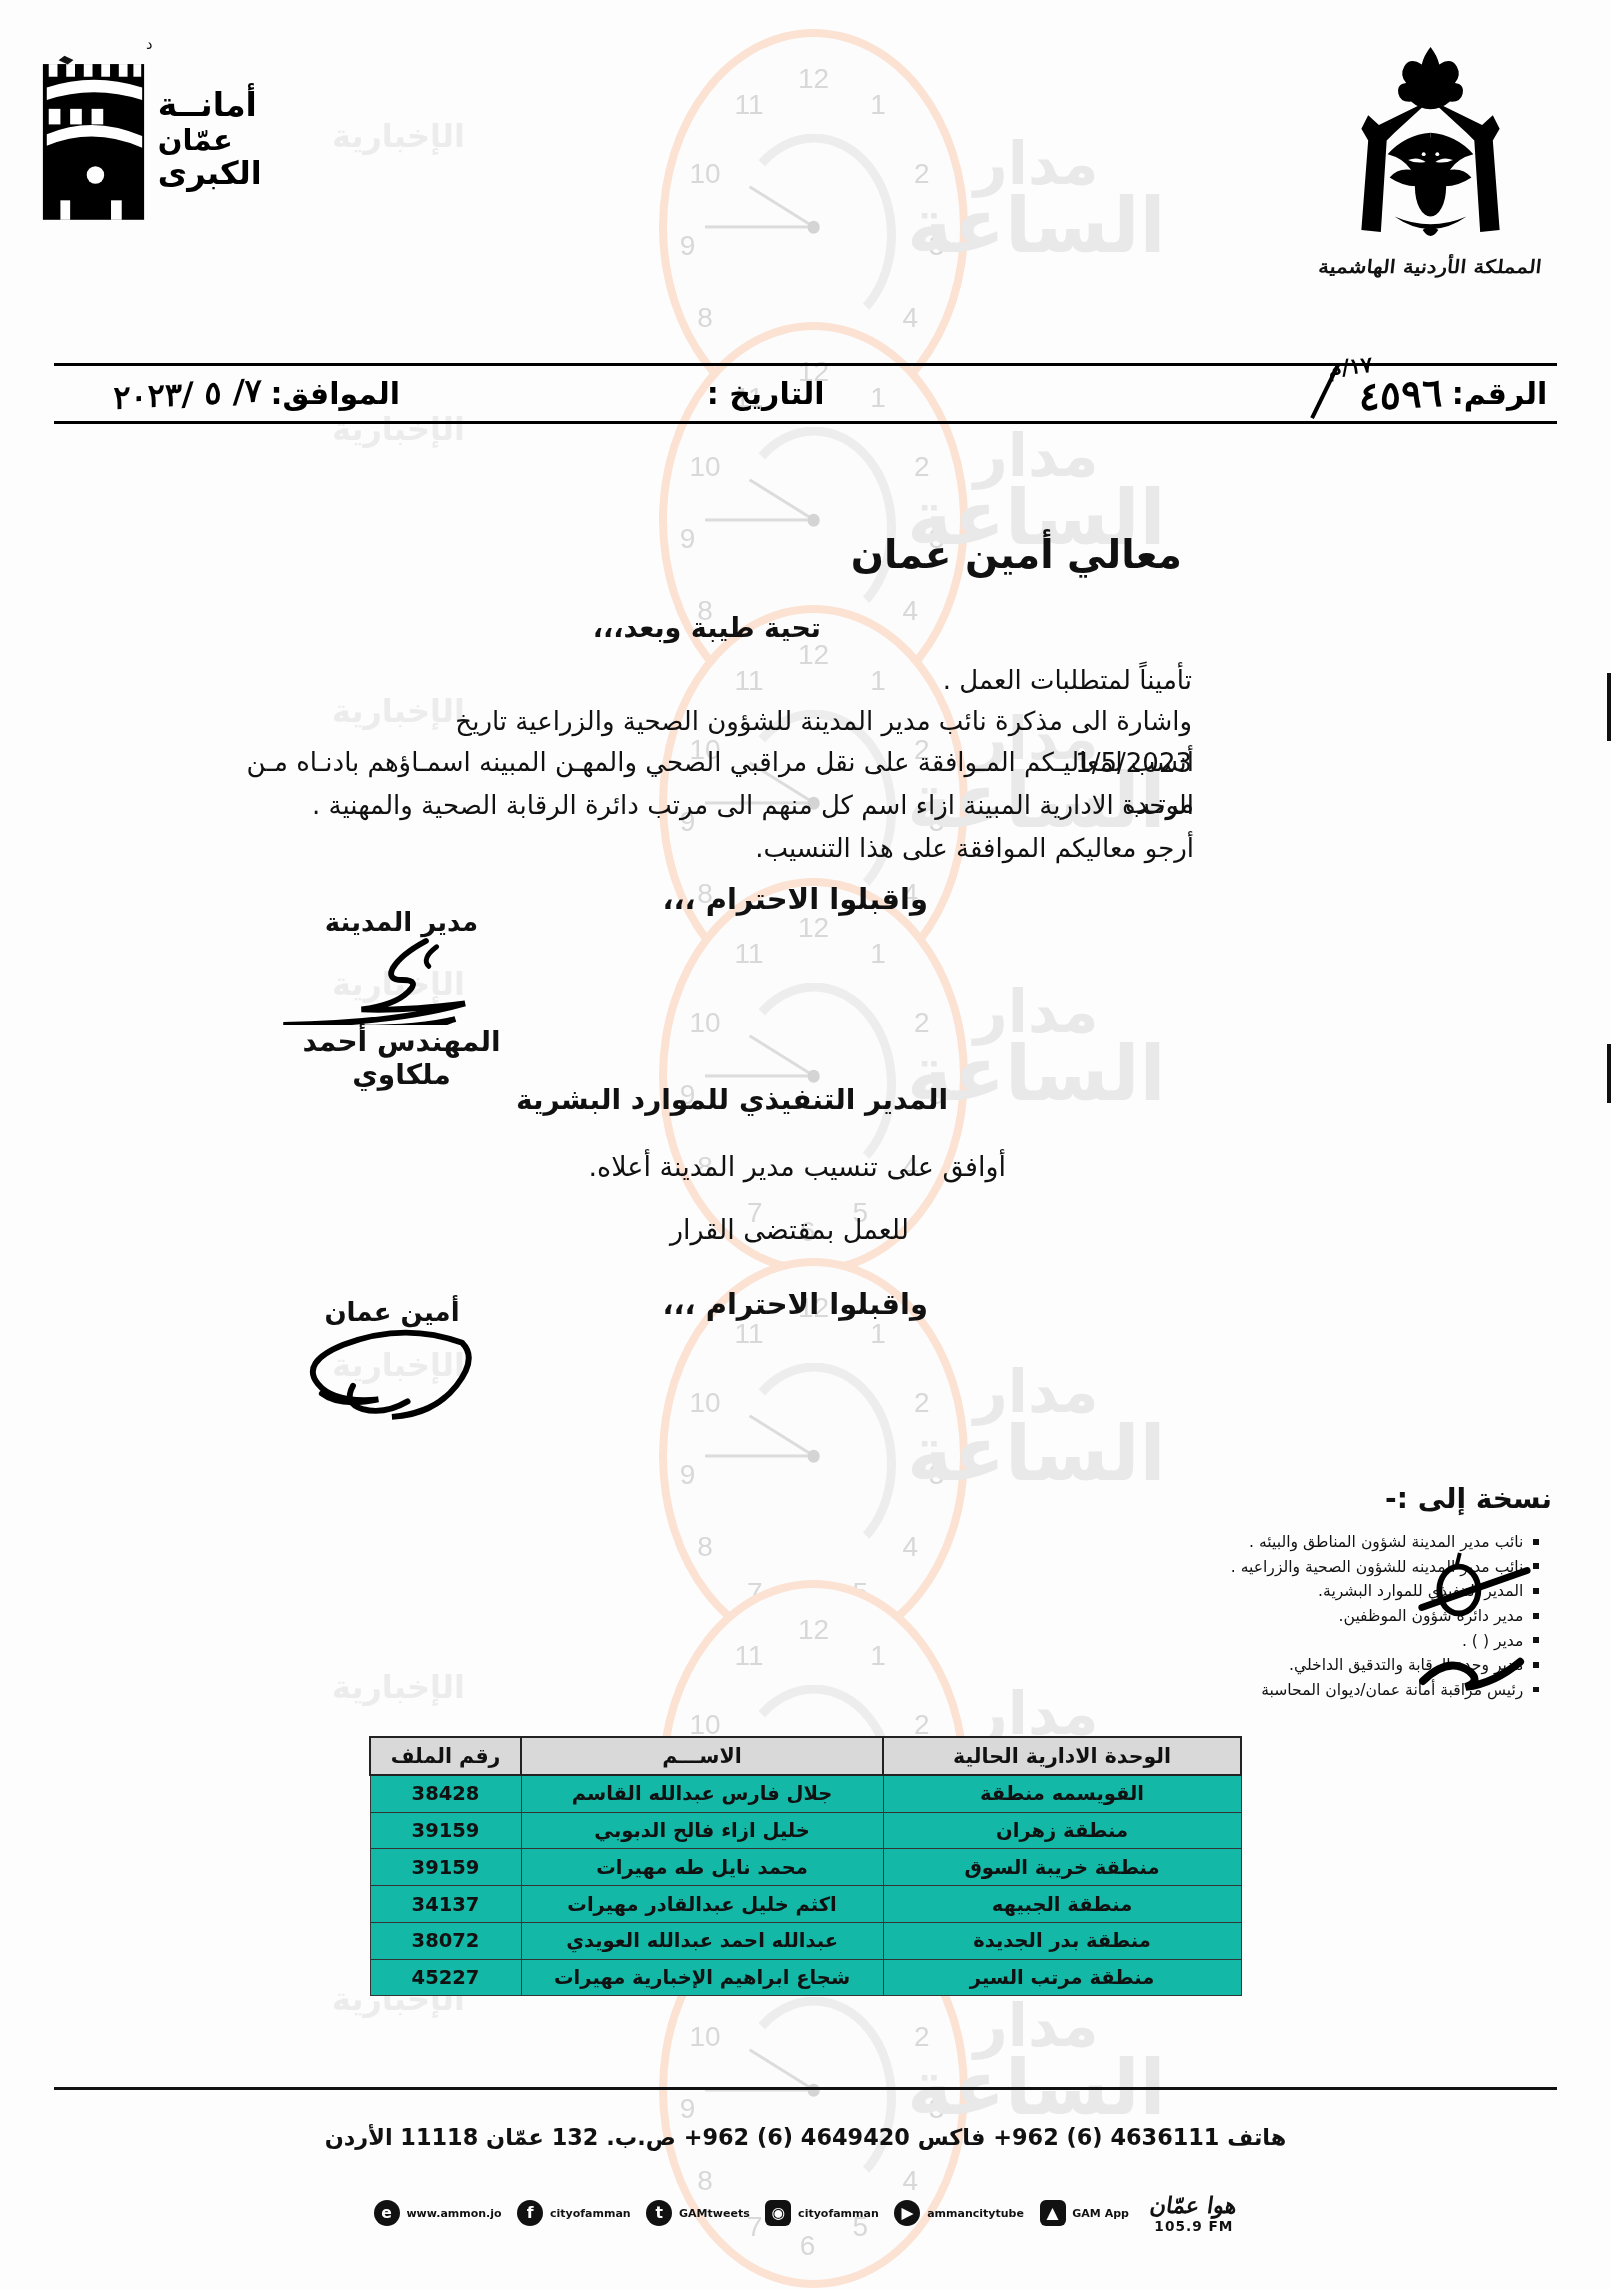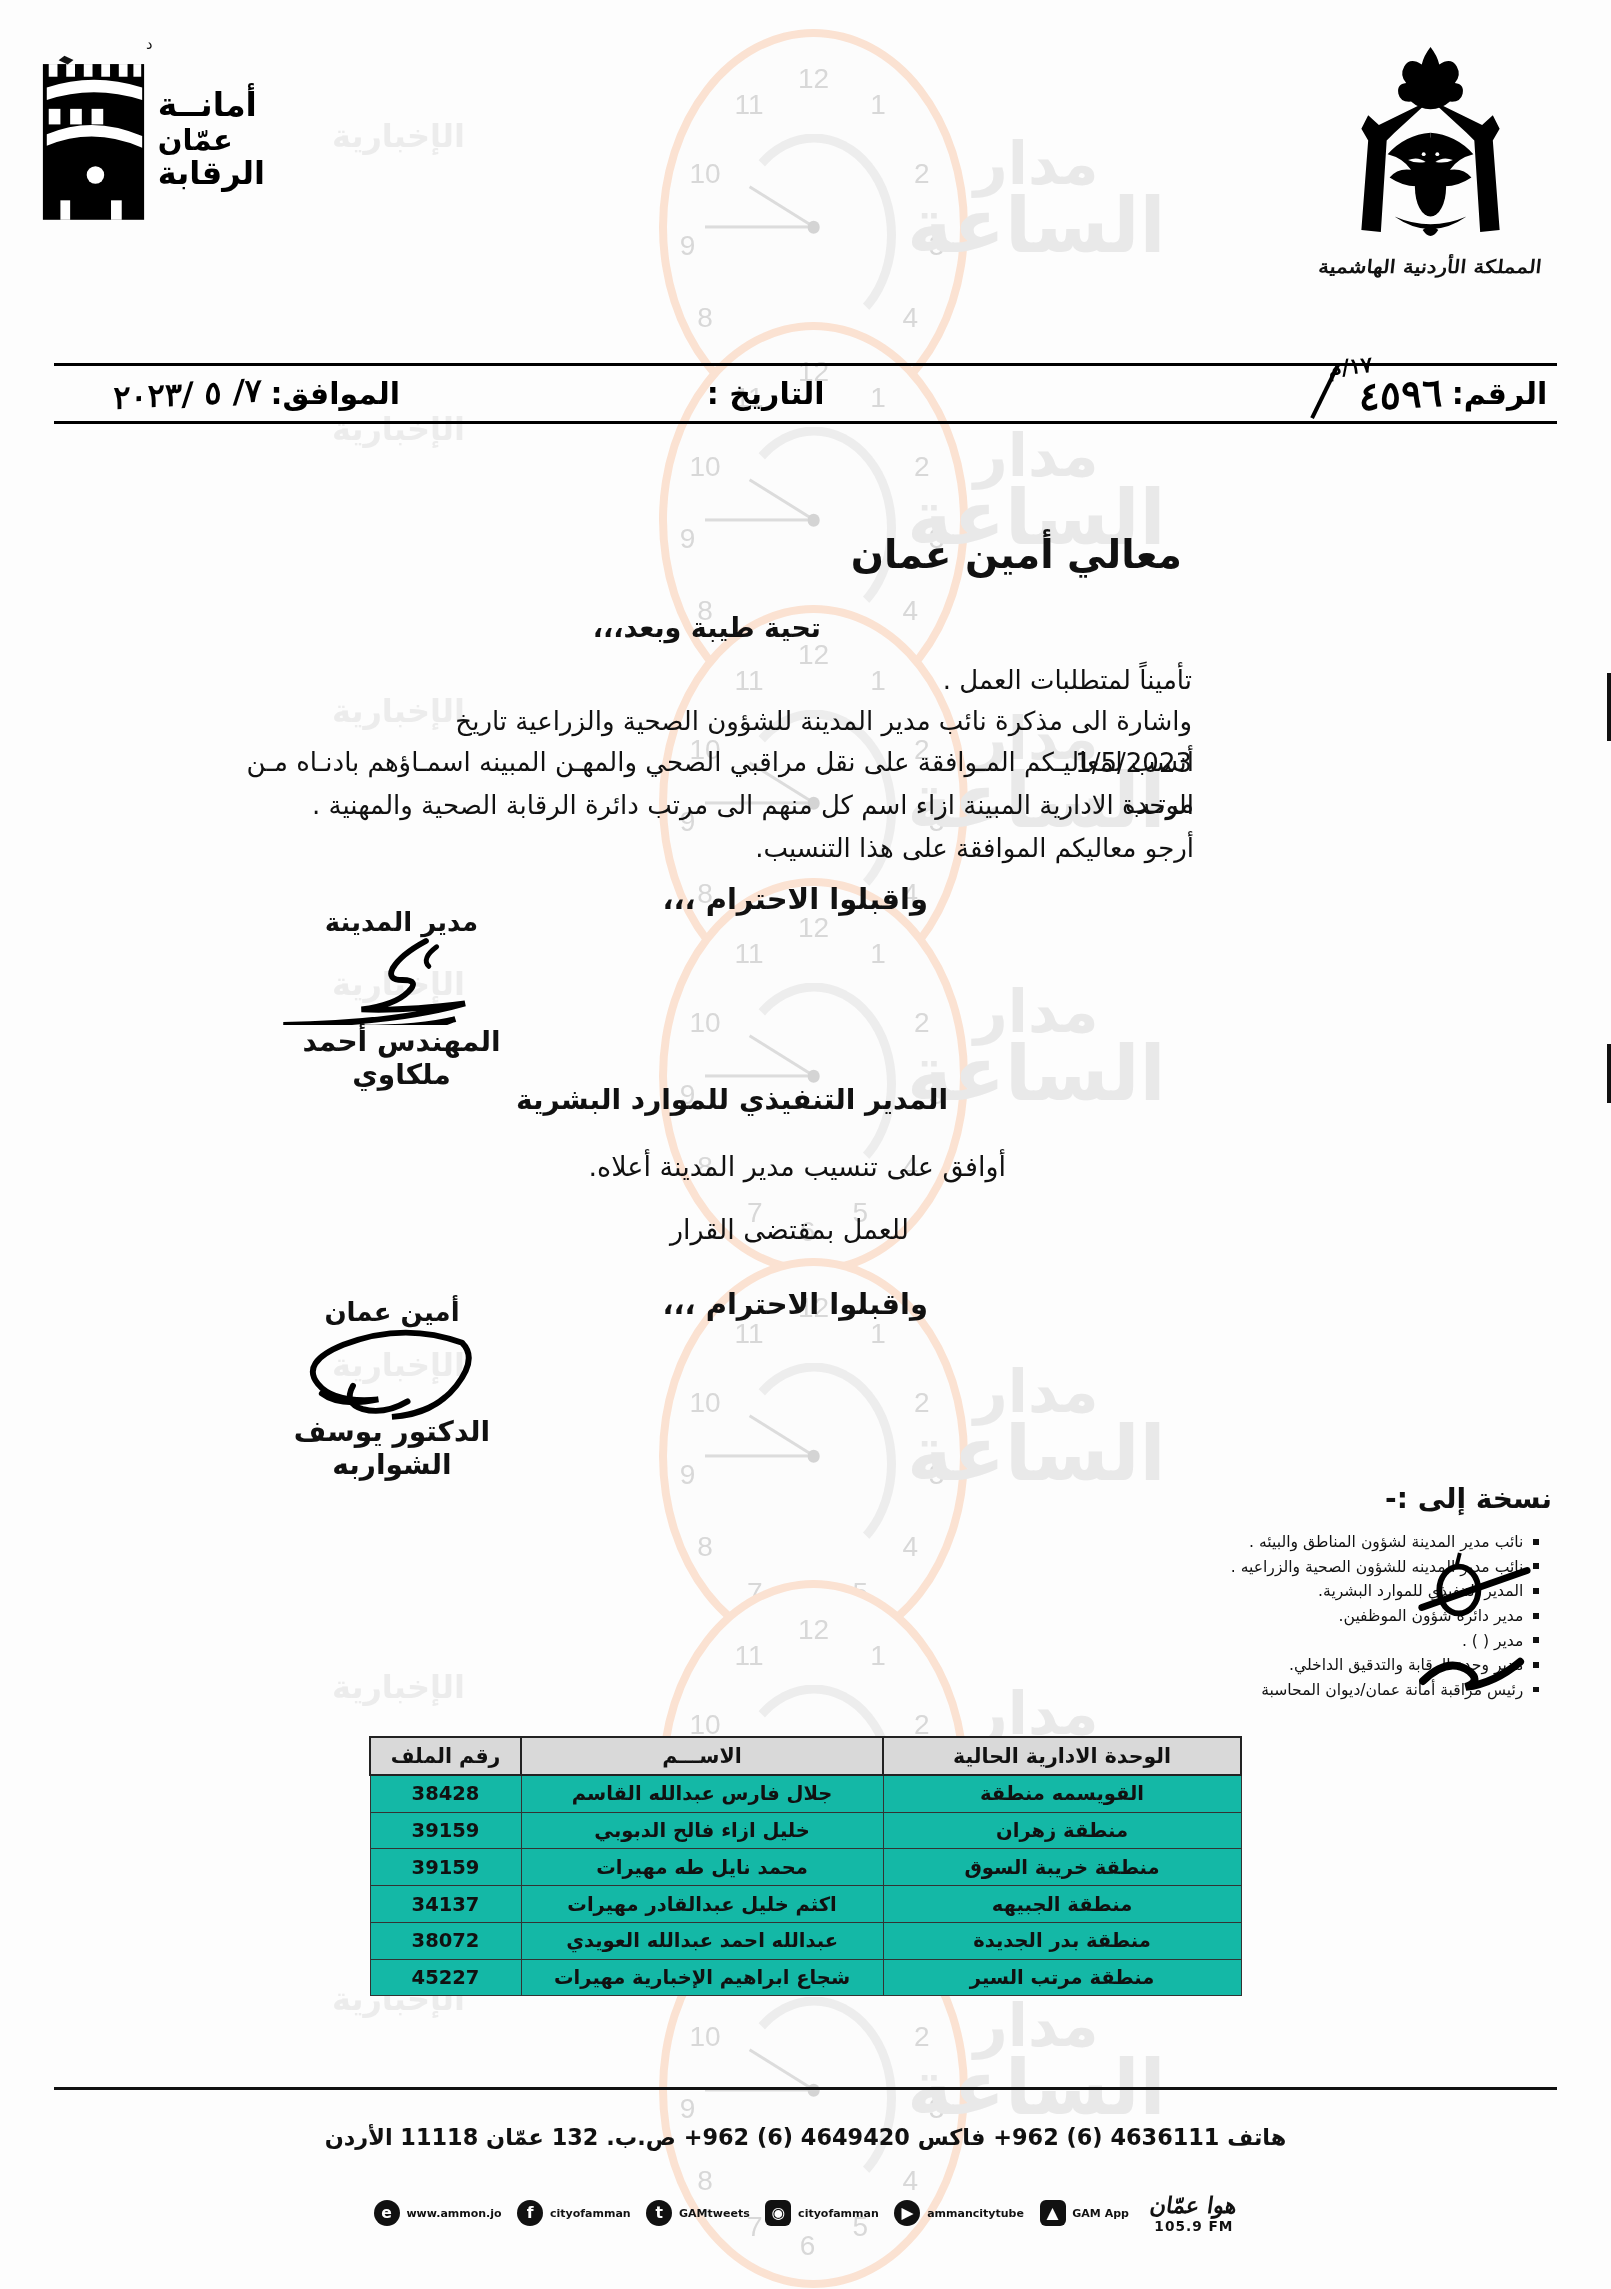--- a/index.html
+++ b/index.html
@@ -343,21 +343,21 @@
 
     <div class="stray" style="left:60px;top:49px;transform:rotate(25deg);">▰</div>
     <div class="stray" style="left:146px;top:35px;font-size:14.6px;">د</div>
     <div class="edge-tick" style="top:673px;height:68px;"></div>
     <div class="edge-tick" style="top:1044px;height:59px;"></div>
 
     <div class="gam-logo">
       <div class="words">
         <div class="w1">أمانــة</div>
         <div class="w2">عمّان</div>
-        <div class="w3">الرقابة</div>
+        <div class="w3">الكبرى</div>
       </div>
       <svg width="109" height="171" viewBox="0 0 112 175">
         <rect x="4" y="10" width="104" height="160" fill="#000"></rect>
         <g fill="#fff">
           <rect x="10" y="10" width="9" height="13"></rect>
             <rect x="28" y="10" width="9" height="13"></rect>
           <rect x="46" y="10" width="9" height="13"></rect>
             <rect x="64" y="10" width="9" height="13"></rect>
           <rect x="82" y="10" width="9" height="13"></rect>
             <rect x="97" y="10" width="8" height="13"></rect>
@@ -447,21 +447,20 @@
     <div class="sig sig2">
       <div class="role">أمين عمان</div>
       <div class="ink">
         <svg width="312" height="98" viewBox="0 0 320 100">
           <path d="M232 16 q-60 -22 -122 2 q-44 18 -26 40 q16 20 62 16
                    q-40 8 -58 -6 M232 16 q16 16 -6 44 q-24 30 -66 32
                    q36 -4 54 -20" fill="none" stroke="#000" stroke-width="6" stroke-linecap="round"></path>
           <path d="M120 60 q-10 18 10 24 q22 6 46 -8" fill="none" stroke="#000" stroke-width="6" stroke-linecap="round"></path>
         </svg>
       </div>
-      <div class="name">الدكتور يوسف الشواربه</div>
     </div>
 
     <div class="cc-title">نسخة إلى :-</div>
     <ul class="cc-list">
       <li>نائب مدير المدينة لشؤون المناطق والبيئه .</li>
       <li>نائب مدير المدينه للشؤون الصحية والزراعيه .</li>
       <li>المدير التنفيذي للموارد البشرية.</li>
       <li>مدير دائرة شؤون الموظفين.</li>
       <li>مدير (                    ) .</li>
       <li>مدير وحدة الرقابة والتدقيق الداخلي.</li>

